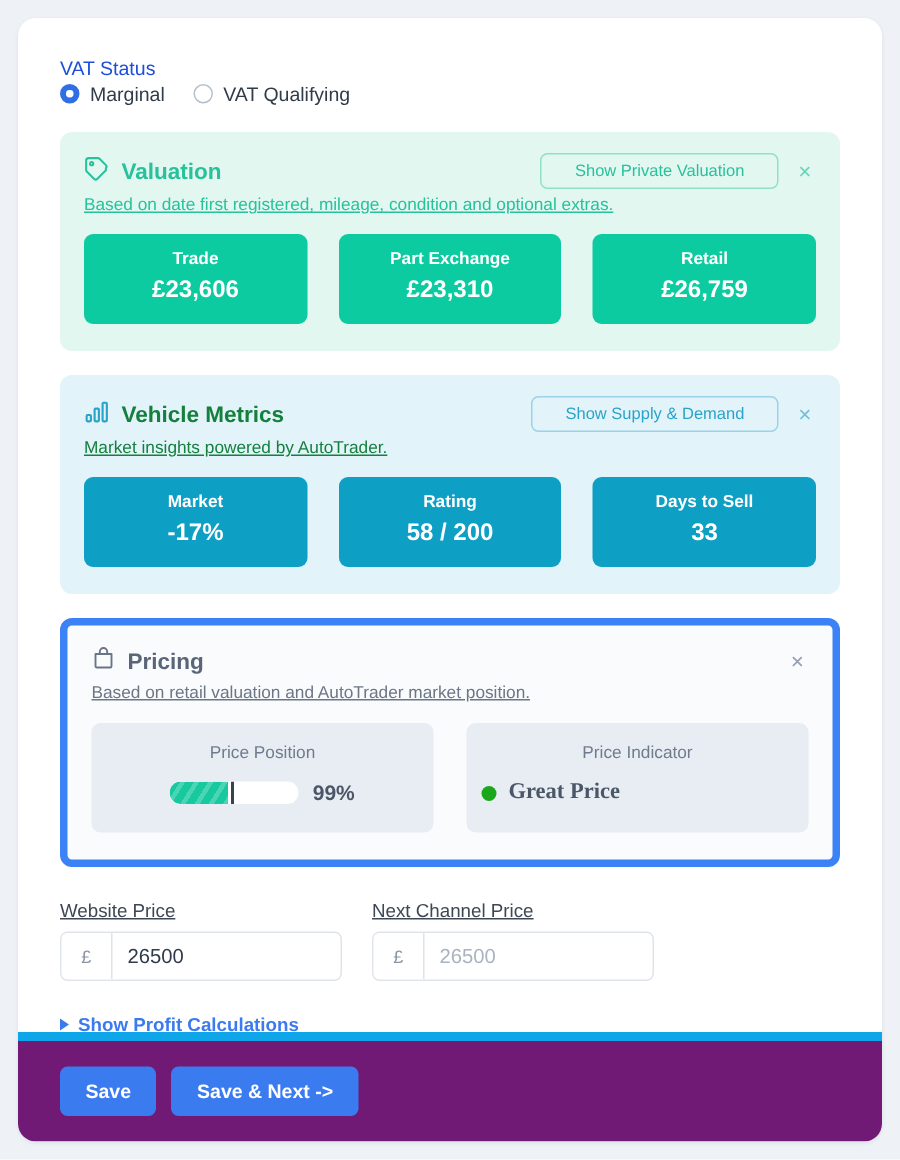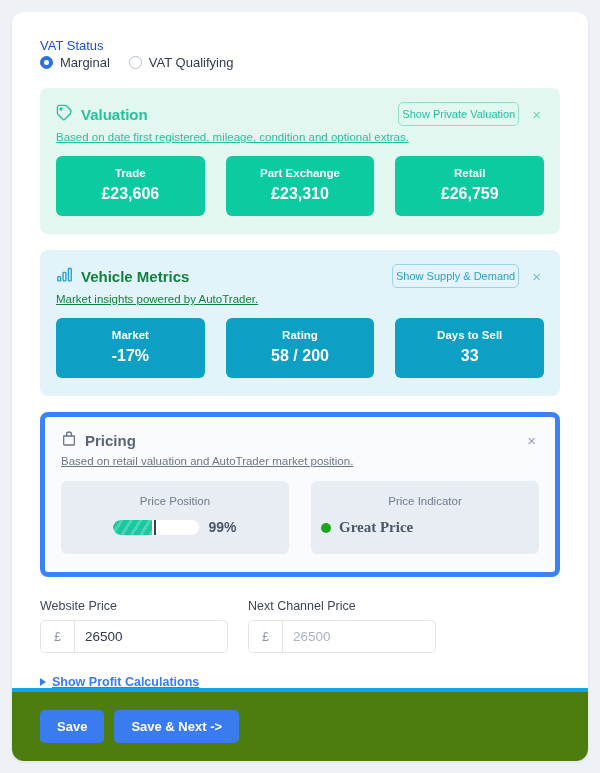--- a/index.html
+++ b/index.html
@@ -55,21 +55,21 @@
     display: flex; align-items: center; justify-content: space-between;
   }
   .panel-title {
     display: flex; align-items: center; gap: 8px;
     font-size: 15px; font-weight: bold;
   }
   .panel-sub { font-size: 11.5px; margin-top: 5px; text-decoration: underline; }
   .head-right { display: flex; align-items: center; gap: 10px; }
   .ghost-btn {
     font-size: 11px;
-    padding: 5px 3px;
+    padding: 5px 22px;
     border-radius: 5px;
     background: transparent;
     cursor: pointer;
     white-space: nowrap;
   }
   .x-btn {
     font-size: 15px; line-height: 1; cursor: pointer;
     padding: 2px 3px; background: none; border: none;
   }
 
@@ -139,21 +139,21 @@
   }
   .gauge-pct { font-size: 14px; font-weight: bold; color: #4b5767; }
 
   .indicator-line { display: flex; align-items: center; justify-content: flex-start; gap: 8px; font-family: Liberation Serif, serif; }
   .dot { width: 10px; height: 10px; border-radius: 50%; flex: none; }
   .indicator-text { font-size: 15px; font-weight: bold; color: #4b5767; }
 
   
   .inputs-row { display: flex; gap: 20px; margin-top: 22px; }
   .field { width: 188px; }
-  .field-label { font-size: 12.5px; color: #3d4854; margin-bottom: 7px; }
+  .field-label { font-size: 12.5px; color: #3d4854; margin-bottom: 7px; text-decoration: underline; }
   .input-group {
     display: flex; align-items: stretch;
     height: 33px;
     border: 1px solid #dfe3ea;
     border-radius: 5px;
     overflow: hidden;
     background: #fff;
   }
   .input-prefix {
     width: 34px;
@@ -185,25 +185,25 @@
     width: 0; height: 0;
     border-left: 6px solid #3b7bf0;
     border-top: 4.5px solid transparent;
     border-bottom: 4.5px solid transparent;
   }
 
   
   .footer {
     position: absolute; left: 0; right: 0; bottom: 0;
     height: 73px;
-    border-top: 4px solid #0ea5e9;
+    border-top: 6px solid #0ea5e9;
     display: flex; align-items: center;
     padding: 0 28px;
     gap: 10px;
-    background: #4d7c0f;
+    background: #701a75;
   }
   .btn-primary {
     background: #3b7bf0; color: #fff;
     border: none; border-radius: 5px;
     font-family: "Liberation Sans", sans-serif;
     font-size: 13px; font-weight: bold;
     padding: 9px 17px;
     cursor: pointer;
   }
 </style>

